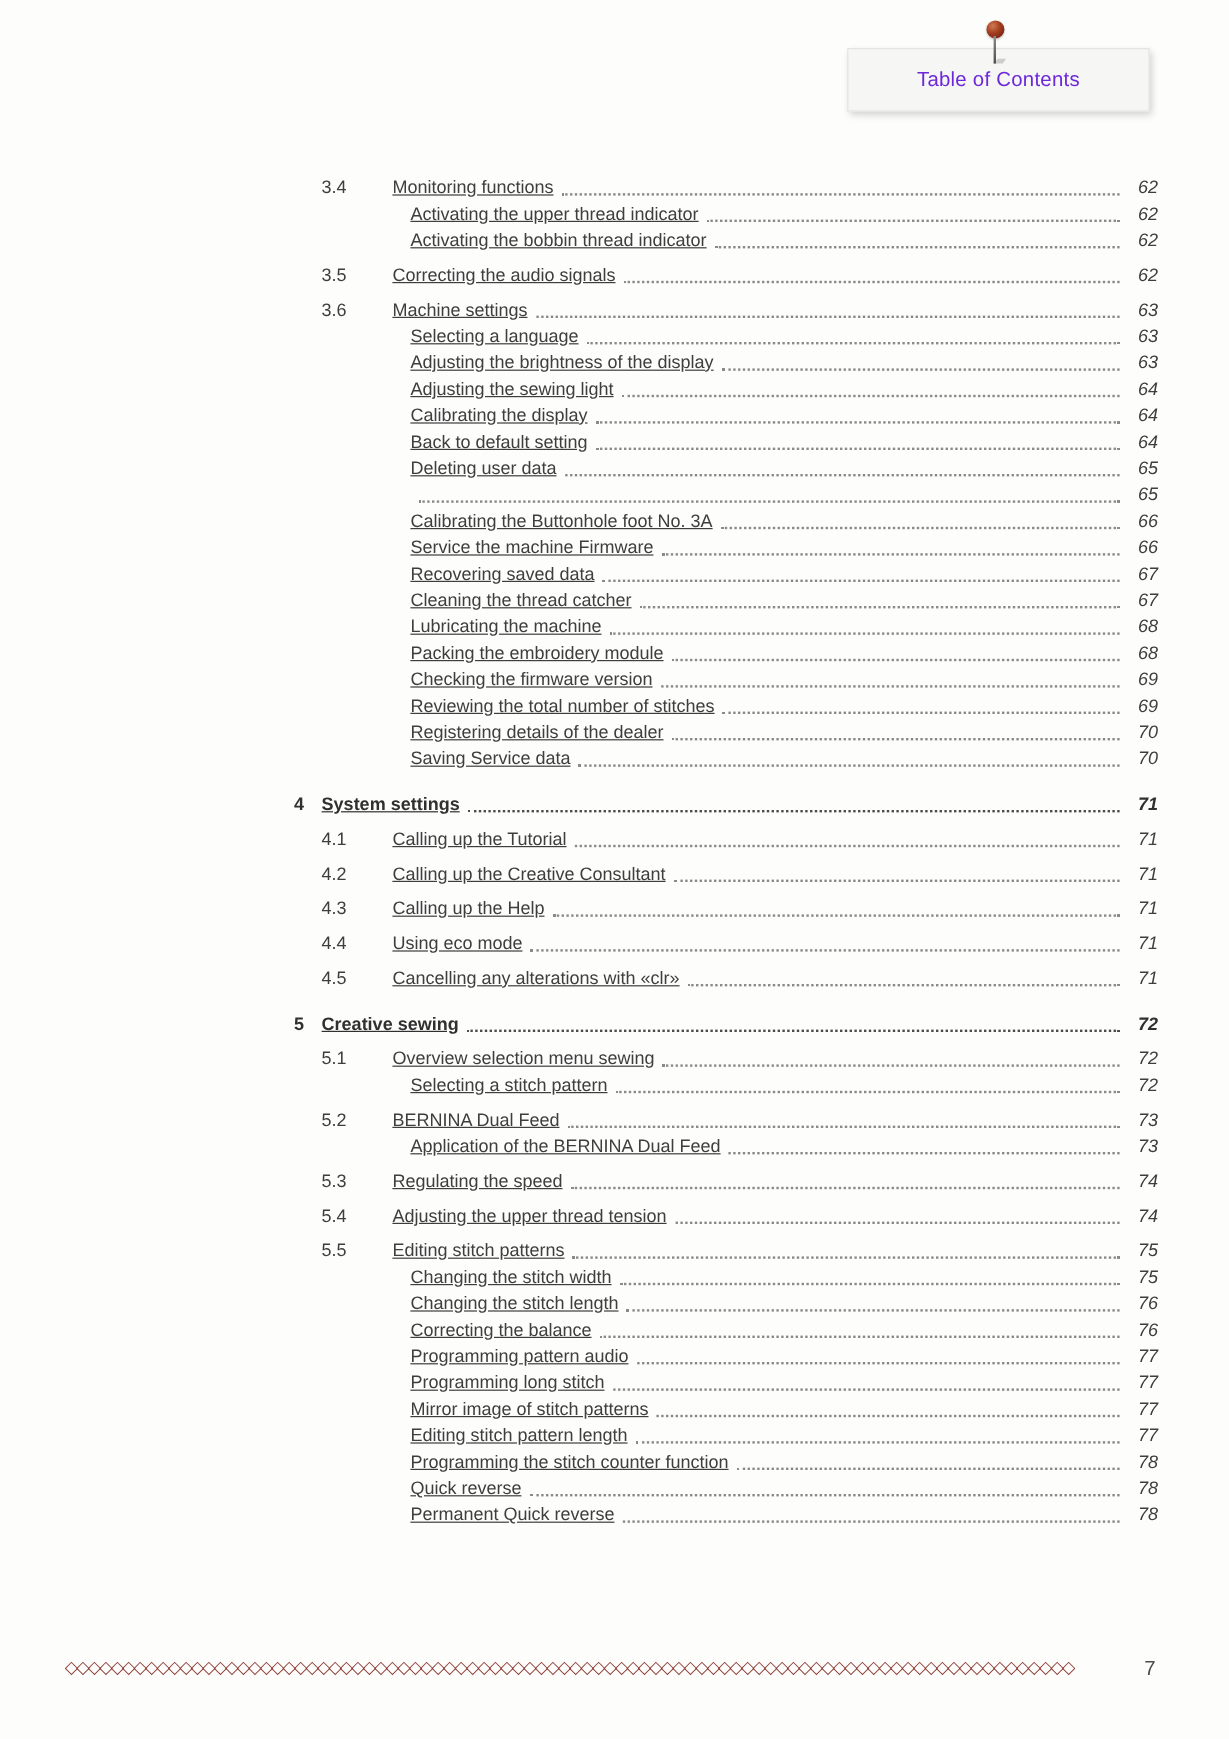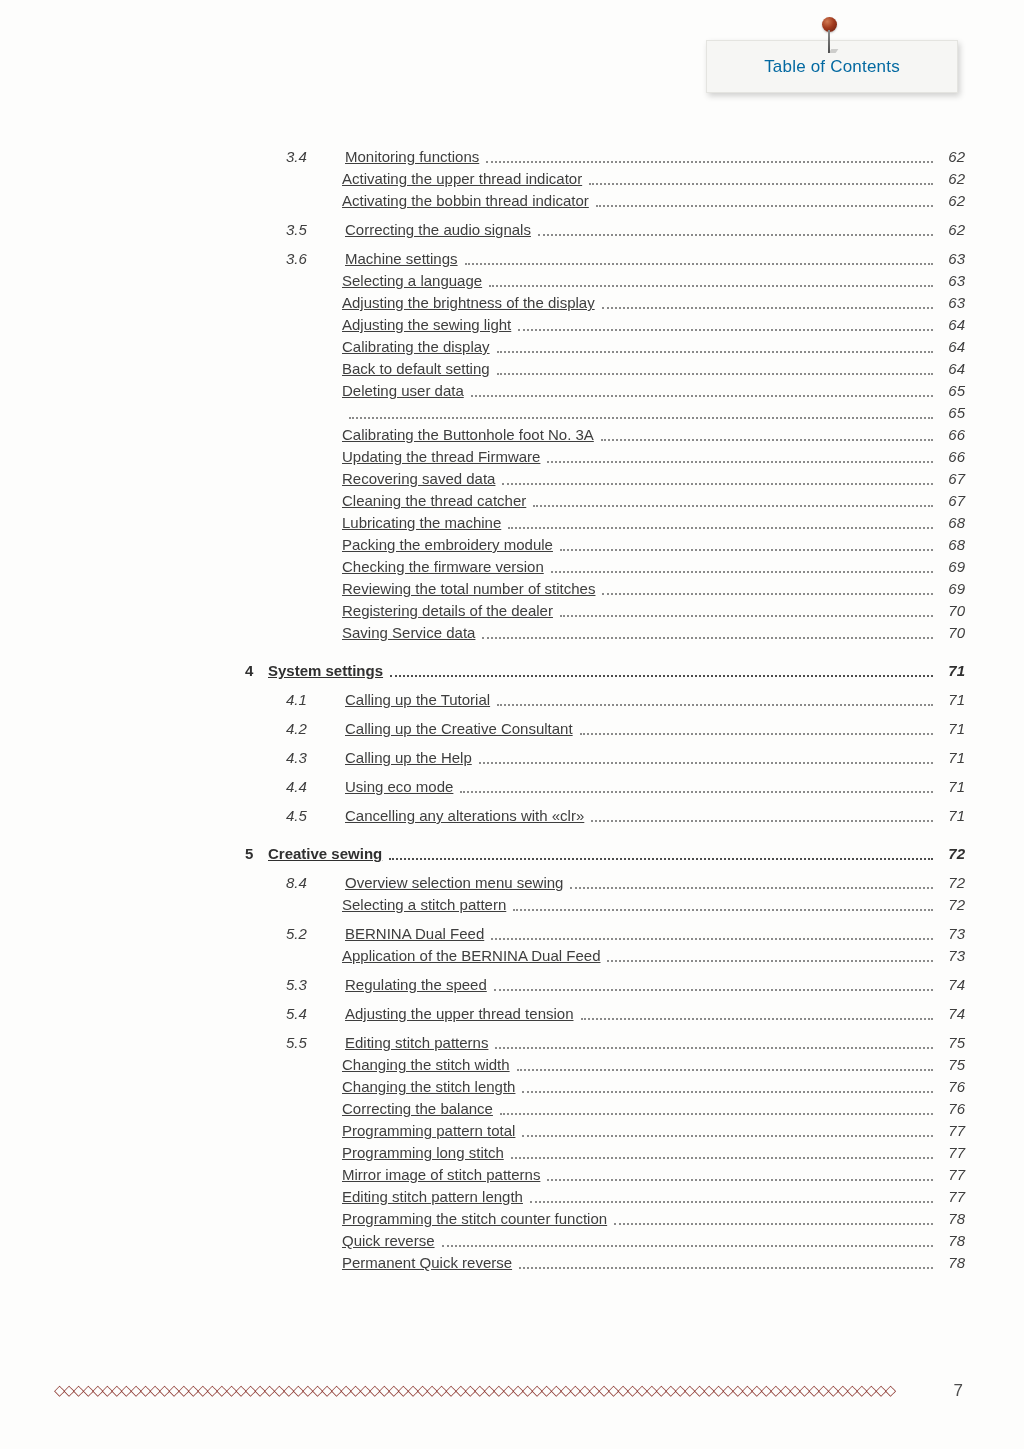--- a/index.html
+++ b/index.html
@@ -13,21 +13,21 @@
   .page { position: absolute; inset: 0; }
 
   
   .tab {
     position: absolute; left: 706px; top: 40px;
     width: 252px; height: 53px; box-sizing: border-box;
     background: #f6f6f4;
     border: 1px solid #e4e4e0;
     box-shadow: 2px 3px 6px rgba(0,0,0,0.18);
     display: flex; align-items: center; justify-content: center;
-    font-size: 17px; color: #0369a1;
+    font-size: 17px; color: #6d28d9;
     letter-spacing: 0.2px;
   }
   .pin-head {
     position: absolute; left: 822px; top: 17px;
     width: 15px; height: 15px; border-radius: 50%;
     background: radial-gradient(circle at 35% 30%, #d07a52, #a23b1e 45%, #6f2110 88%);
     box-shadow: 0 1px 2px rgba(0,0,0,0.25);
     z-index: 3;
   }
   .pin-needle {
@@ -59,21 +59,21 @@
     border-bottom: 2px dotted #8a8a8a;
     margin: 0 6px 5px 7px;
   }
   .pagecol { flex: none; width: 26px; text-align: right; font-style: italic; }
 
   .lvl1 { margin-top: 16px; font-weight: 700; color: #303030; }
   .lvl1 .num { width: 23px; }
   .lvl1 .leader { border-bottom-color: #4c4c4c; }
 
   .lvl2 { margin-top: 7px; }
-  .lvl2 .num { margin-left: 41px; width: 59px; font-style: italic; }
+  .lvl2 .num { margin-left: 23px; width: 59px; }
 
   .lvl3 .num { margin-left: 97px; width: 0; }
 
   
   .stitch-border {
     position: absolute; left: 54px; top: 1380px;
     width: 868px; height: 20px; line-height: 20px;
     font-family: "DejaVu Sans", sans-serif;
     font-size: 14.5px; letter-spacing: -1.6px;
     white-space: nowrap; overflow: hidden;
@@ -169,21 +169,21 @@
     <span class="pagecol">65</span>
   </div>
       <div class="row lvl3">
     <span class="num"></span>
     <span class="title">Calibrating the Buttonhole foot No. 3A</span>
     <span class="leader"></span>
     <span class="pagecol">66</span>
   </div>
       <div class="row lvl3">
     <span class="num"></span>
-    <span class="title">Updating the thread Firmware</span>
+    <span class="title">Service the machine Firmware</span>
     <span class="leader"></span>
     <span class="pagecol">66</span>
   </div>
       <div class="row lvl3">
     <span class="num"></span>
     <span class="title">Recovering saved data</span>
     <span class="leader"></span>
     <span class="pagecol">67</span>
   </div>
       <div class="row lvl3">
@@ -264,21 +264,21 @@
     <span class="leader"></span>
     <span class="pagecol">71</span>
   </div>
       <div class="row lvl1">
     <span class="num">5</span>
     <span class="title">Creative sewing</span>
     <span class="leader"></span>
     <span class="pagecol">72</span>
   </div>
       <div class="row lvl2">
-    <span class="num">8.4</span>
+    <span class="num">5.1</span>
     <span class="title">Overview selection menu sewing</span>
     <span class="leader"></span>
     <span class="pagecol">72</span>
   </div>
       <div class="row lvl3">
     <span class="num"></span>
     <span class="title">Selecting a stitch pattern</span>
     <span class="leader"></span>
     <span class="pagecol">72</span>
   </div>
@@ -325,21 +325,21 @@
     <span class="pagecol">76</span>
   </div>
       <div class="row lvl3">
     <span class="num"></span>
     <span class="title">Correcting the balance</span>
     <span class="leader"></span>
     <span class="pagecol">76</span>
   </div>
       <div class="row lvl3">
     <span class="num"></span>
-    <span class="title">Programming pattern total</span>
+    <span class="title">Programming pattern audio</span>
     <span class="leader"></span>
     <span class="pagecol">77</span>
   </div>
       <div class="row lvl3">
     <span class="num"></span>
     <span class="title">Programming long stitch</span>
     <span class="leader"></span>
     <span class="pagecol">77</span>
   </div>
       <div class="row lvl3">

